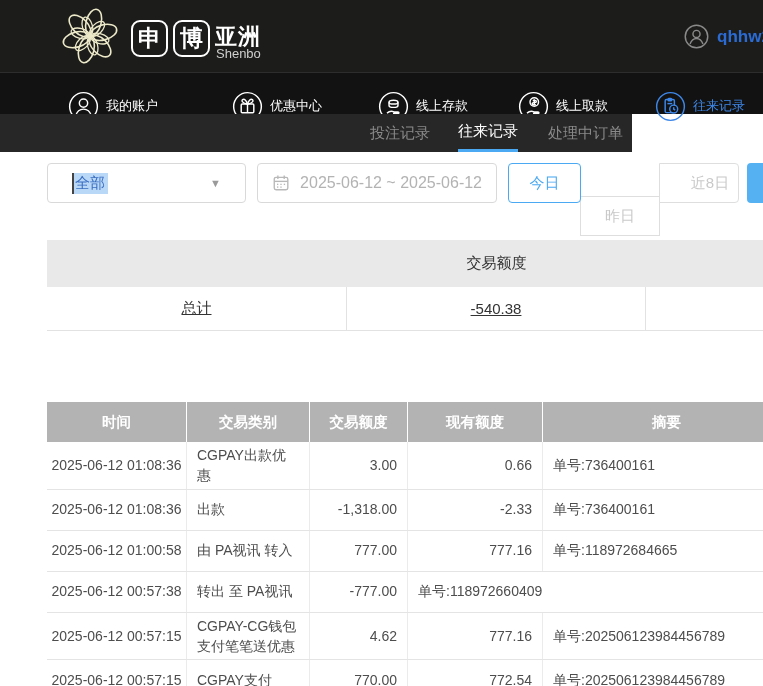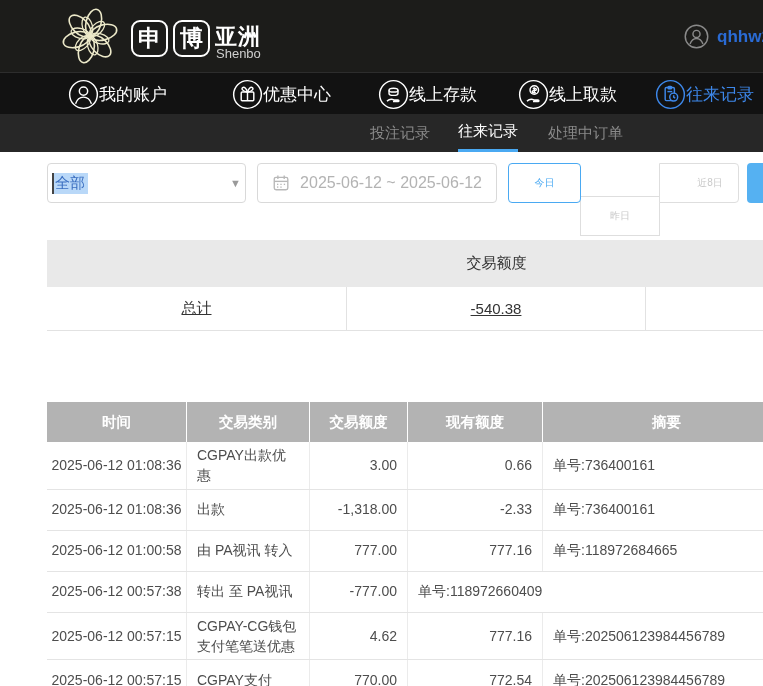--- a/index.html
+++ b/index.html
@@ -15,36 +15,36 @@
   .logo-box{position:absolute;top:20px;width:37px;height:37px;border:2.5px solid #fff;border-radius:9px;
     color:#fff;font-size:23px;font-weight:bold;display:flex;align-items:center;justify-content:center;box-sizing:border-box;}
   .logo-box.shen{left:131px;}
   .logo-box.bo{left:173px;}
   .logo-region{position:absolute;left:215px;top:22px;color:#fff;font-size:22px;font-weight:bold;letter-spacing:1px;}
   .logo-sub{position:absolute;left:216px;top:46px;color:#cfcfcf;font-size:13px;}
   .user-area{position:absolute;left:684px;top:24px;display:flex;align-items:center;gap:8px;}
   .username{color:#2a6bd4;font-size:17px;font-weight:bold;white-space:nowrap;cursor:pointer;}
   
   .main-nav{position:absolute;left:0;top:72px;width:763px;height:42px;background:#121212;border-top:1px solid #2d2d2d;box-sizing:border-box;}
-  .nav-item{position:absolute;top:0;height:42px;display:flex;align-items:center;color:#ffffff;font-size:17px;cursor:pointer;white-space:nowrap;}
+  .nav-item{position:absolute;top:12px;height:42px;display:flex;align-items:center;gap:7px;color:#ffffff;font-size:13px;cursor:pointer;white-space:nowrap;}
   .nav-item.active{color:#3d87e9;}
   .nav-item svg{flex:0 0 auto;}
   
-  .sub-nav{position:absolute;left:0;top:114px;width:763px;height:38px;background:#272727;}
+  .sub-nav{position:absolute;left:0;top:114px;width:632px;height:38px;background:#272727;}
   .tab{position:absolute;top:0;height:38px;display:flex;align-items:center;color:#8a8a8a;font-size:15px;cursor:pointer;box-sizing:border-box;white-space:nowrap;}
   .tab.active{color:#ffffff;border-bottom:3px solid #4aa9f2;}
   
   .type-select{position:absolute;left:47px;top:163px;width:199px;height:40px;border:1px solid #d9d9d9;border-radius:4px;
-    box-sizing:border-box;display:flex;align-items:center;padding:0 4px;font-size:15px;background:#fff;cursor:pointer;}
+    box-sizing:border-box;display:flex;align-items:center;padding:0 24px;font-size:15px;background:#fff;cursor:pointer;}
   .sel-highlight{background:#b9d8f8;color:#3a6ec0;border-left:2px solid #444;padding:1px 3px 1px 1px;}
   .caret{margin-left:auto;color:#9a9a9a;font-size:11px;}
   .date-input{position:absolute;left:257px;top:163px;width:240px;height:40px;border:1px solid #d9d9d9;border-radius:4px;
     box-sizing:border-box;display:flex;align-items:center;gap:10px;padding:0 14px;color:#b3b3b3;font-size:16px;background:#fff;cursor:pointer;white-space:nowrap;}
   .quick-group{position:absolute;left:508px;top:163px;height:40px;display:flex;}
-  .qbtn{height:40px;display:flex;align-items:center;justify-content:center;font-size:10px;color:#c9c9c9;
+  .qbtn{height:40px;display:flex;align-items:center;justify-content:center;font-size:15px;color:#c9c9c9;
     border:1px solid #dedede;box-sizing:border-box;background:#fff;cursor:pointer;}
   .qbtn+.qbtn{margin-left:-1px;}
   .qbtn.b1{width:73px;}
   .qbtn.b2{width:80px;margin-top:33px;}
   .qbtn.b3{width:80px;border-radius:0 4px 4px 0;padding-left:22px;}
   .qbtn.active{border:1px solid #4aa9f2;color:#4aa9f2;border-radius:4px;z-index:2;}
   .search-button{position:absolute;left:747px;top:163px;width:46px;height:40px;background:#55b1f2;border-radius:4px;cursor:pointer;}
   
   .summary-table{position:absolute;left:47px;top:240px;width:743px;}
   .summary-head{height:47px;background:#e9e9e9;display:grid;grid-template-columns:300px 299px 1fr;align-items:center;}

